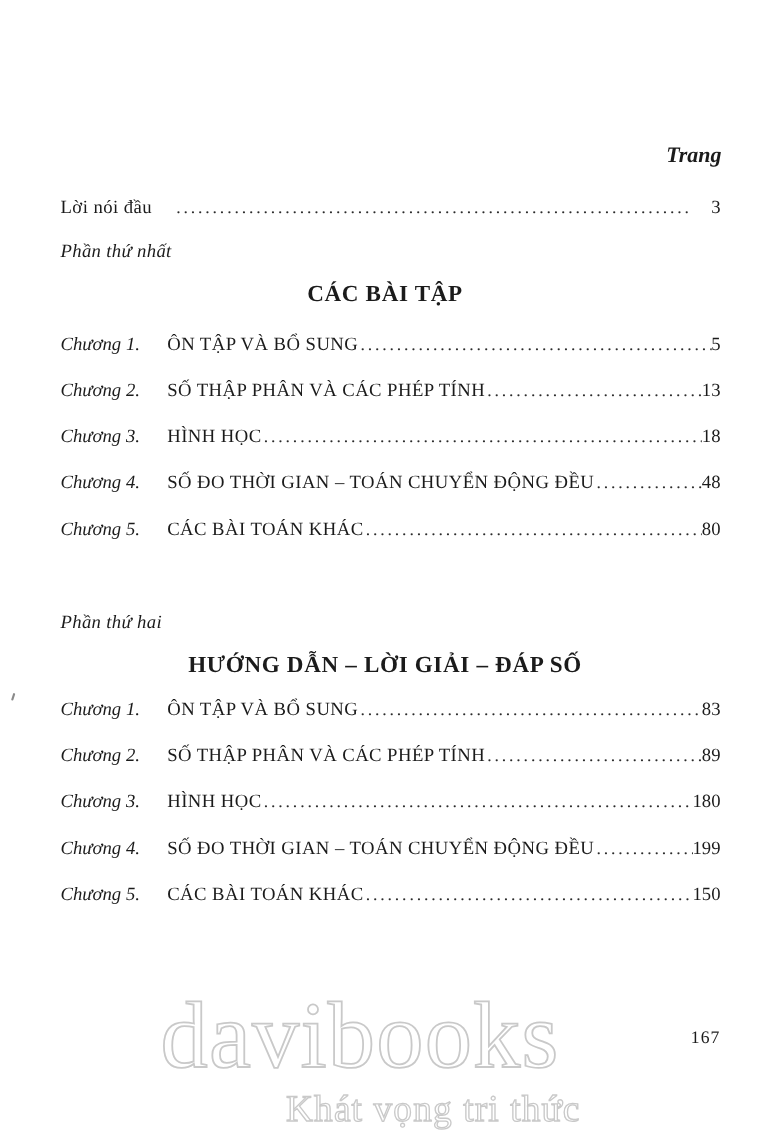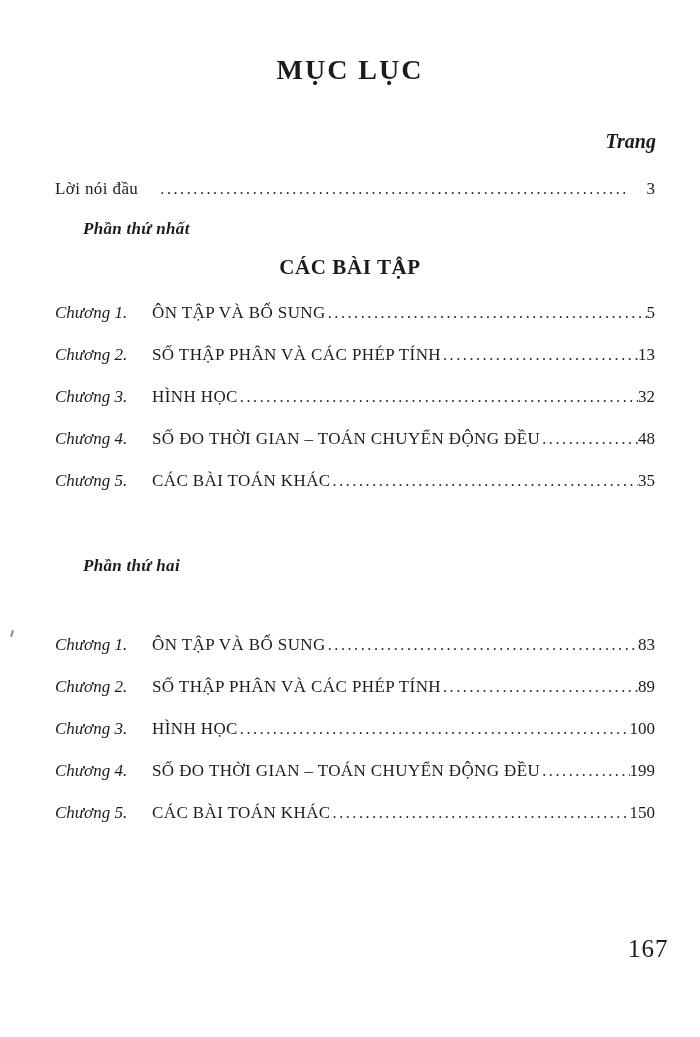--- a/index.html
+++ b/index.html
@@ -37,21 +37,21 @@
     margin-left: 2px; min-width: 10px;
   }
   .leader::after {
     content: "..................................................................................................................................................................................";
     letter-spacing: 2.6px; font-size: 16px; color: #2a2a2a;
   }
   .entry-page { flex: 0 0 auto; }
 
   .part-label {
     position: absolute; left: 55px;
-    font-size: 17px; font-weight: bold; font-style: italic; letter-spacing: 0.3px; margin-left: 28px;
+    font-size: 17px; font-weight: normal; font-style: italic; letter-spacing: 0.3px;
   }
   .section-heading {
     position: absolute; left: 0; right: 0; text-align: center;
     font-size: 21px; font-weight: bold; letter-spacing: 0.6px;
   }
 
   .preface-row { top: 178px; gap: 20px; }
   .part-1 { top: 219px; }
   .heading-1 { top: 255px; }
   .s1-r0 { top: 302px; } .s1-r1 { top: 344px; } .s1-r2 { top: 386px; }
@@ -75,29 +75,28 @@
     -webkit-text-stroke: 1.6px #c9c9c9;
   }
   .watermark-slogan {
     position: absolute; left: 260px; top: 992px;
     font-size: 34px; line-height: 1; letter-spacing: 1px;
     color: transparent;
     -webkit-text-stroke: 1.2px #c9c9c9;
   }
   .folio {
     position: absolute; left: 628px; top: 935px;
-    font-size: 25px; letter-spacing: 1px; text-align: center;
+    font-size: 16px; letter-spacing: 1px; text-align: center;
   }
 </style>
 </head>
 <body>
 
 <div class="page">
 
-  <div class="doc-title">MỤC LỤC</div>
 
   <div class="trang-label">Trang</div>
 
   <div class="row preface-row">
     <span class="entry-title">Lời nói đầu</span>
     <span class="leader"></span>
     <span class="entry-page">3</span>
   </div>
 
   <div class="part-label part-1">Phần thứ nhất</div>
@@ -112,66 +111,69 @@
   <div class="row s1-r1">
     <span class="chapter-label">Chương 2.</span>
     <span class="entry-title">SỐ THẬP PHÂN VÀ CÁC PHÉP TÍNH</span>
     <span class="leader"></span>
     <span class="entry-page">13</span>
   </div>
   <div class="row s1-r2">
     <span class="chapter-label">Chương 3.</span>
     <span class="entry-title">HÌNH HỌC</span>
     <span class="leader"></span>
-    <span class="entry-page">32</span>
+    <span class="entry-page">18</span>
   </div>
   <div class="row s1-r3">
     <span class="chapter-label">Chương 4.</span>
     <span class="entry-title">SỐ ĐO THỜI GIAN – TOÁN CHUYỂN ĐỘNG ĐỀU</span>
     <span class="leader"></span>
     <span class="entry-page">48</span>
   </div>
   <div class="row s1-r4">
     <span class="chapter-label">Chương 5.</span>
     <span class="entry-title">CÁC BÀI TOÁN KHÁC</span>
     <span class="leader"></span>
-    <span class="entry-page">35</span>
+    <span class="entry-page">80</span>
   </div>
 
   <div class="scan-artifact"></div>
 
   <div class="part-label part-2">Phần thứ hai</div>
+  <div class="section-heading heading-2">HƯỚNG DẪN – LỜI GIẢI – ĐÁP SỐ</div>
 
   <div class="row s2-r0">
     <span class="chapter-label">Chương 1.</span>
     <span class="entry-title">ÔN TẬP VÀ BỔ SUNG</span>
     <span class="leader"></span>
     <span class="entry-page">83</span>
   </div>
   <div class="row s2-r1">
     <span class="chapter-label">Chương 2.</span>
     <span class="entry-title">SỐ THẬP PHÂN VÀ CÁC PHÉP TÍNH</span>
     <span class="leader"></span>
     <span class="entry-page">89</span>
   </div>
   <div class="row s2-r2">
     <span class="chapter-label">Chương 3.</span>
     <span class="entry-title">HÌNH HỌC</span>
     <span class="leader"></span>
-    <span class="entry-page">100</span>
+    <span class="entry-page">180</span>
   </div>
   <div class="row s2-r3">
     <span class="chapter-label">Chương 4.</span>
     <span class="entry-title">SỐ ĐO THỜI GIAN – TOÁN CHUYỂN ĐỘNG ĐỀU</span>
     <span class="leader"></span>
     <span class="entry-page">199</span>
   </div>
   <div class="row s2-r4">
     <span class="chapter-label">Chương 5.</span>
     <span class="entry-title">CÁC BÀI TOÁN KHÁC</span>
     <span class="leader"></span>
     <span class="entry-page">150</span>
   </div>
 
+  <div class="watermark-brand">davibooks</div>
+  <div class="watermark-slogan">Khát vọng tri thức</div>
 
   <div class="folio">167</div>
 
 </div>
 
 </body></html>

